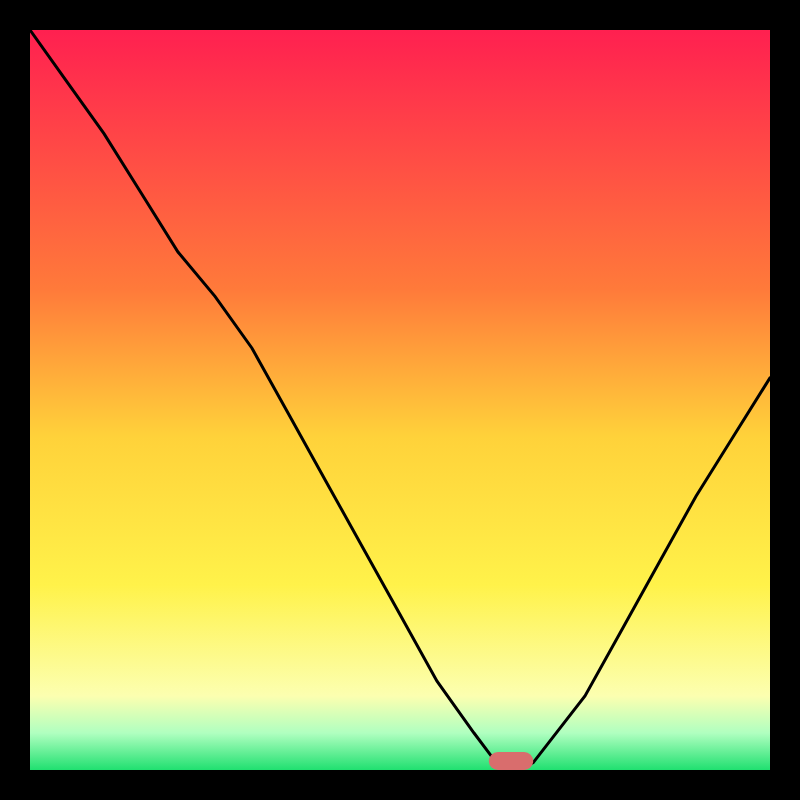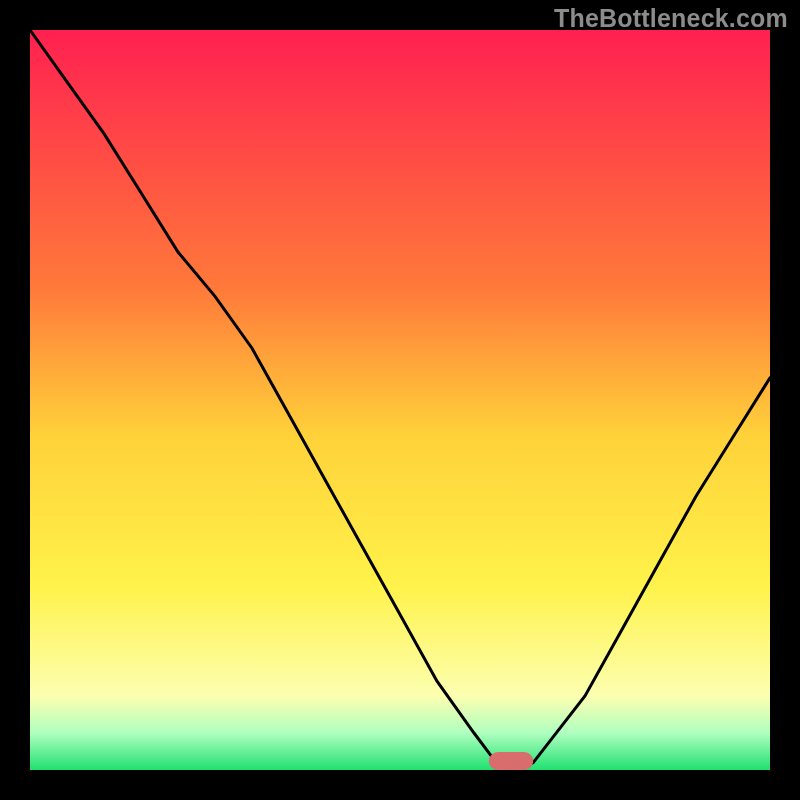--- a/index.html
+++ b/index.html
@@ -41,21 +41,20 @@
     stroke-linecap: round;
   }
   .marker {
     fill: #d96d6d;
     stroke: none;
   }
 </style>
 </head>
 <body>
 <div class="frame">
-  <div class="watermark">TheBottleneck.com</div>
 
   <svg class="plot" viewBox="0 0 740 740" preserveAspectRatio="none">
     <defs>
       <linearGradient id="bg-grad" x1="0" y1="0" x2="0" y2="1">
         <stop id="g0" offset="0%" stop-color="#ff2050"></stop>
         <stop id="g1" offset="35%" stop-color="#ff7a3a"></stop>
         <stop id="g2" offset="55%" stop-color="#ffd23a"></stop>
         <stop id="g3" offset="75%" stop-color="#fff24a"></stop>
         <stop id="g4" offset="90%" stop-color="#fcffb0"></stop>
         <stop id="g5" offset="95%" stop-color="#b0ffc0"></stop>

